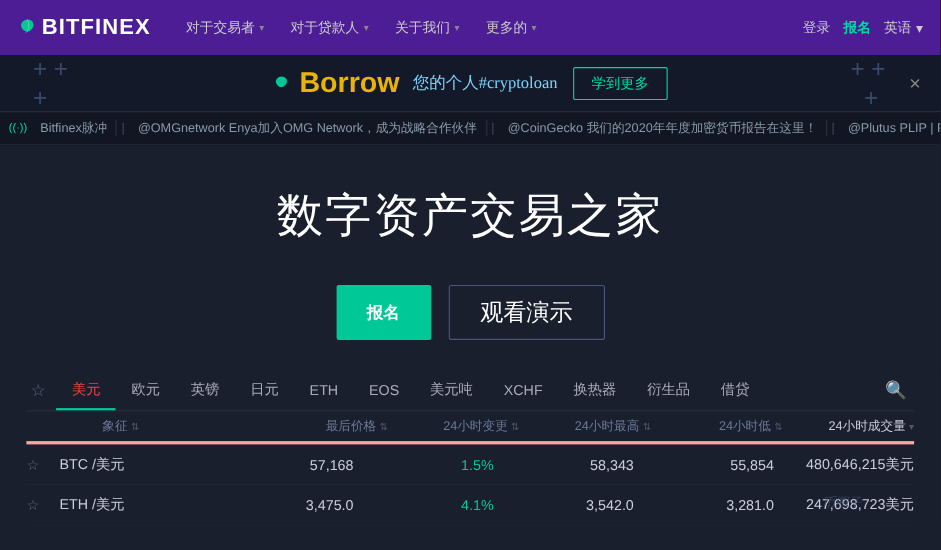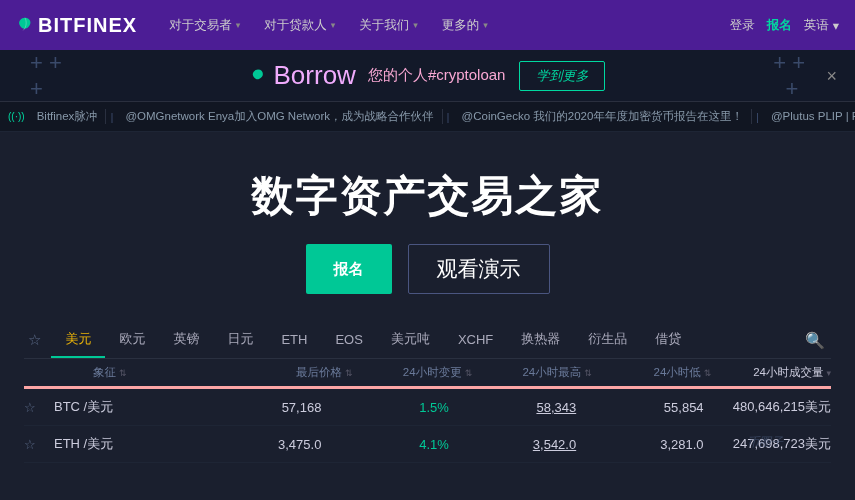--- a/index.html
+++ b/index.html
@@ -97,41 +97,41 @@
       font-size: 22px;
       font-weight: 300;
     }
     .banner-plus-left { left: 30px; }
     .banner-plus-right { right: 50px; }
     .banner-borrow {
       display: flex;
       align-items: center;
       gap: 8px;
       font-size: 26px;
-      font-weight: 400;
-      color: #f0abfc;
+      font-weight: 700;
+      color: #eab308;
     }
     .banner-borrow .leaf-small {
       width: 16px;
       height: 16px;
     }
     .banner-subtitle {
       font-size: 15px;
-      color: #f9a8d4;
+      color: #7dd3fc;
+      font-family: Liberation Serif, serif;
     }
     .banner-btn {
       background: transparent;
       border: 1px solid #00d8a0;
       color: #00d8a0;
       padding: 5px 16px;
       font-size: 13px;
       cursor: pointer;
       border-radius: 2px;
       margin-left: 2px;
-      font-style: italic;
     }
     .banner-close {
       position: absolute;
       right: 18px;
       top: 50%;
       transform: translateY(-50%);
       cursor: pointer;
       color: #888;
       font-size: 18px;
     }
@@ -166,23 +166,23 @@
     .hero {
       display: flex;
       flex-direction: column;
       align-items: center;
       justify-content: center;
       padding: 36px 16px 28px;
       background: #1a1f2e;
     }
     .hero-title {
       font-size: 42px;
-      font-weight: 700;
+      font-weight: 400;
       color: #fff;
-      margin-bottom: 20px;
+      margin-bottom: 35px;
       letter-spacing: 2px;
     }
     .hero-buttons {
       display: flex;
       gap: 16px;
     }
     .hero-btn-primary {
       background: #00c896;
       color: #fff;
       border: none;
@@ -225,21 +225,21 @@
     }
     .market-tab {
       padding: 8px 14px;
       font-size: 13px;
       color: #aab;
       cursor: pointer;
       border-bottom: 2px solid transparent;
       white-space: nowrap;
     }
     .market-tab.active {
-      color: #eab308;
+      color: #ef4444;
       border-bottom: 2px solid #00c896;
     }
     .tab-search {
       margin-left: auto;
       color: #7a8aaa;
       cursor: pointer;
       font-size: 16px;
       padding: 8px 6px;
     }
 
@@ -293,21 +293,20 @@
       text-align: right;
       color: #ccd;
     }
     .row-change-pos {
       text-align: right;
       color: #00c896;
     }
     .row-high {
       text-align: right;
       color: #ccd;
-      text-decoration: underline;
     }
     .row-low {
       text-align: right;
       color: #ccd;
     }
     .row-volume {
       text-align: right;
       color: #ccd;
     }
     .watermark {

